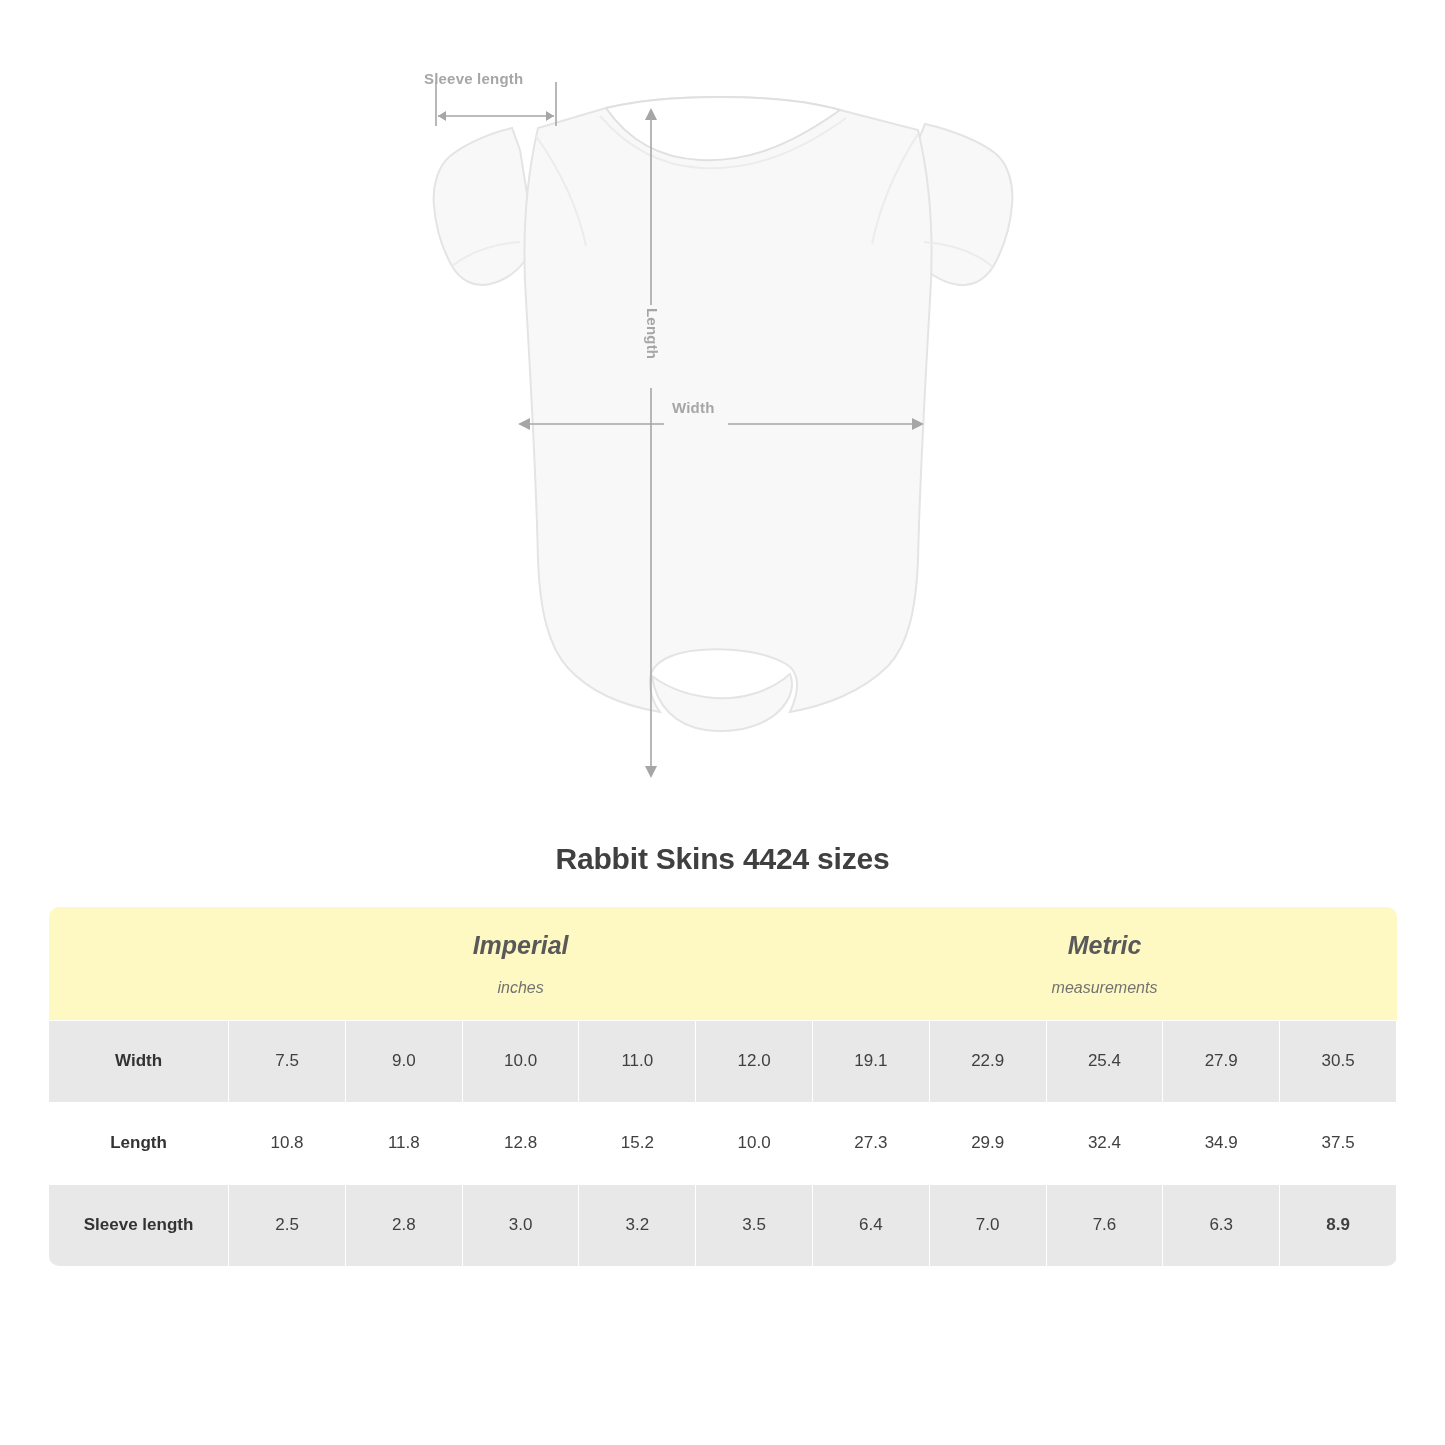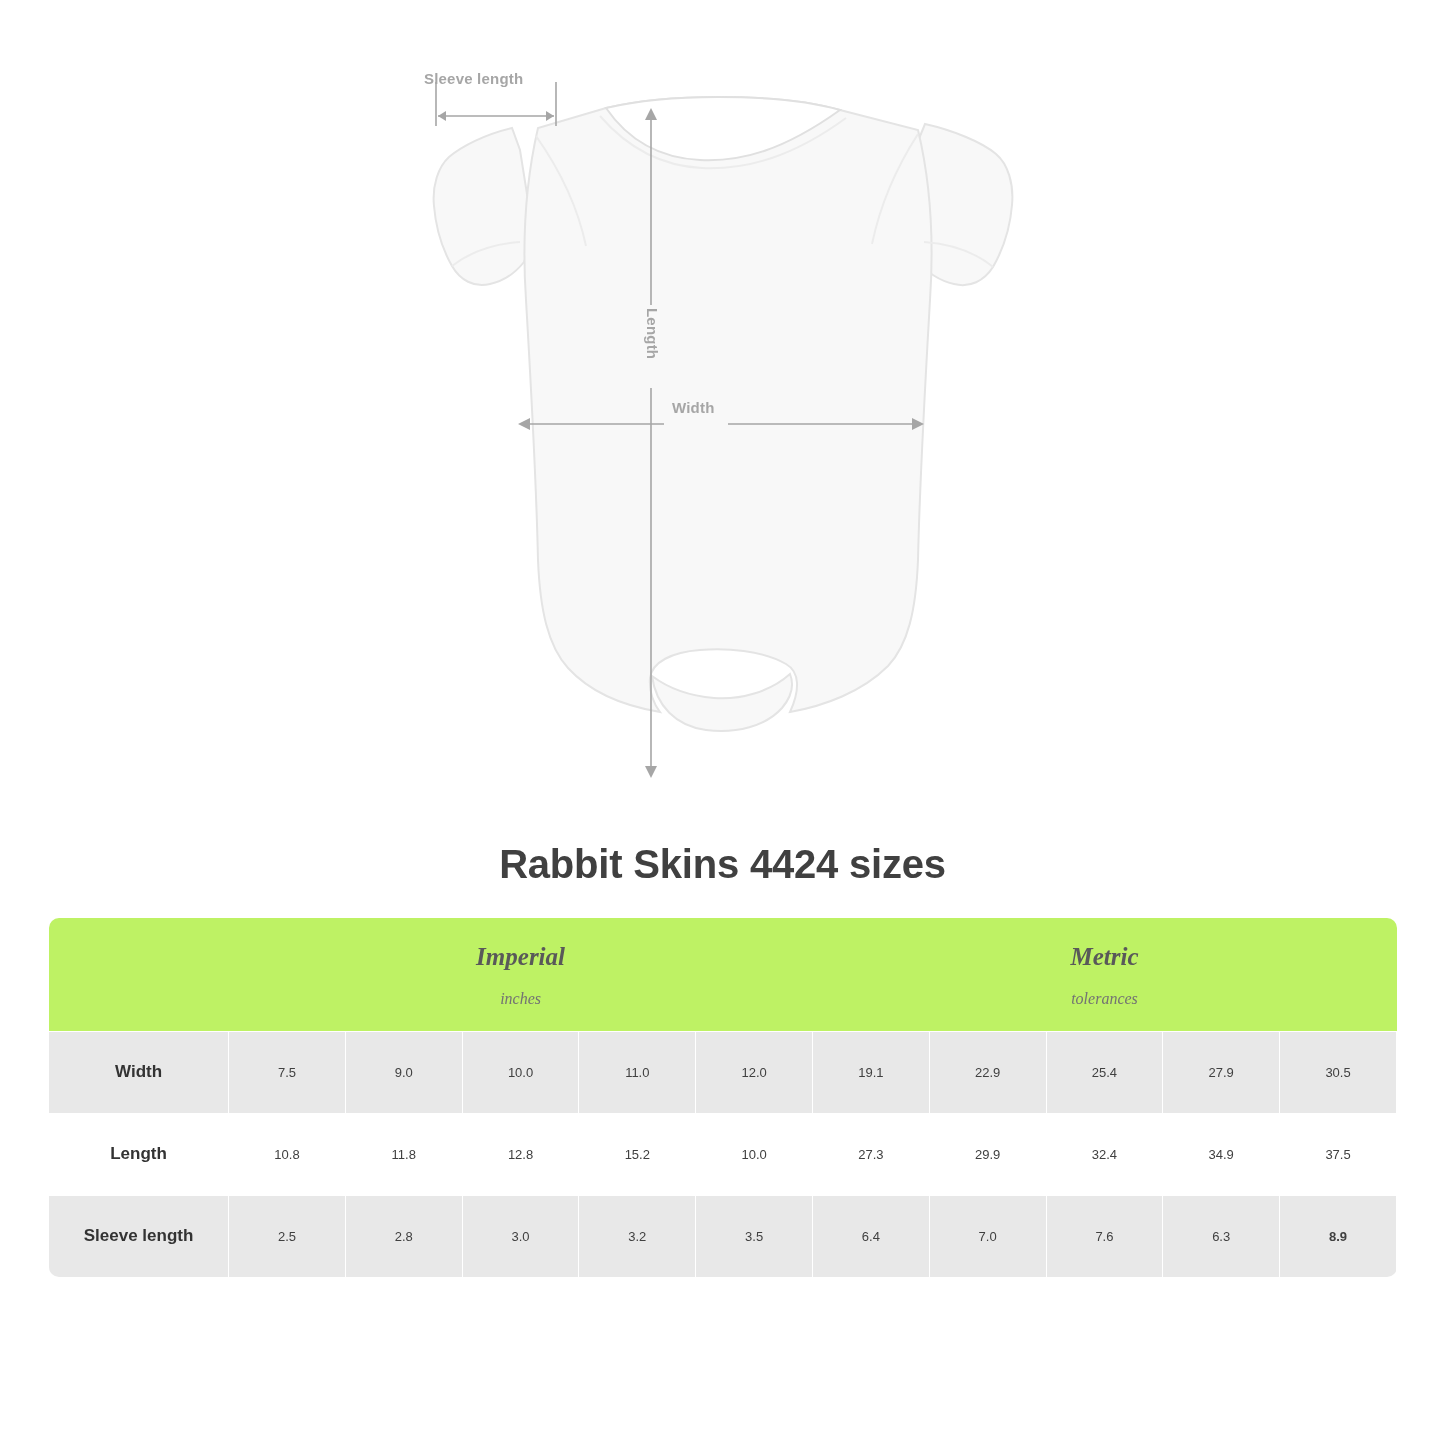--- a/index.html
+++ b/index.html
@@ -42,21 +42,21 @@
     writing-mode: vertical-rl;
     text-orientation: mixed;
   }
 
   
   .title-wrap {
     text-align: center;
     margin-top: 22px;
   }
   .chart-title {
-    font-size: 40px;
+    font-size: 30px;
     font-weight: bold;
     color: #404040;
     letter-spacing: -0.2px;
   }
   .chart-note {
     margin-top: 16px;
     font-size: 17px;
     font-style: italic;
     color: #4d4d4d;
   }
@@ -73,24 +73,23 @@
   table.size-table td, table.size-table th {
     border: 1px solid #ffffff;
     text-align: center;
     vertical-align: middle;
     font-size: 16px;
     color: #404040;
     background: #ffffff;
   }
   
   tr.group-row td {
-    background: #bef264;
+    background: #fef9c3;
     height: 113px;
     border: none;
-    font-family: Liberation Serif, serif;
   }
   tr.group-row td.first-cell {
     border-top-left-radius: 10px;
   }
   tr.group-row td.last-cell {
     border-top-right-radius: 10px;
   }
   .group-name {
     font-size: 25px;
     font-style: italic;
@@ -108,21 +107,21 @@
   tr.head-row td {
     background: #ffffff;
     height: 84px;
     font-weight: bold;
     font-size: 16px;
     color: #333333;
     line-height: 1.35;
   }
   tr.data-row td {
     height: 82px;
-    font-size: 13px;
+    font-size: 17px;
     color: #404040;
   }
   tr.data-row.shaded td {
     background: #e8e8e8;
   }
   tr.data-row td.row-label {
     font-weight: bold;
     font-size: 17px;
     color: #333333;
   }
@@ -237,21 +236,21 @@
       <tbody>
 
         <tr class="group-row">
           <td class="first-cell"></td>
           <td colspan="5">
             <div class="group-name">Imperial</div>
             <div class="group-unit">inches</div>
           </td>
           <td colspan="5" class="last-cell">
             <div class="group-name">Metric</div>
-            <div class="group-unit">tolerances</div>
+            <div class="group-unit">measurements</div>
           </td>
         </tr>
 
 
         <tr class="data-row shaded">
           <td class="row-label">Width</td>
           <td>7.5</td>
           <td>9.0</td>
           <td>10.0</td>
           <td>11.0</td>

